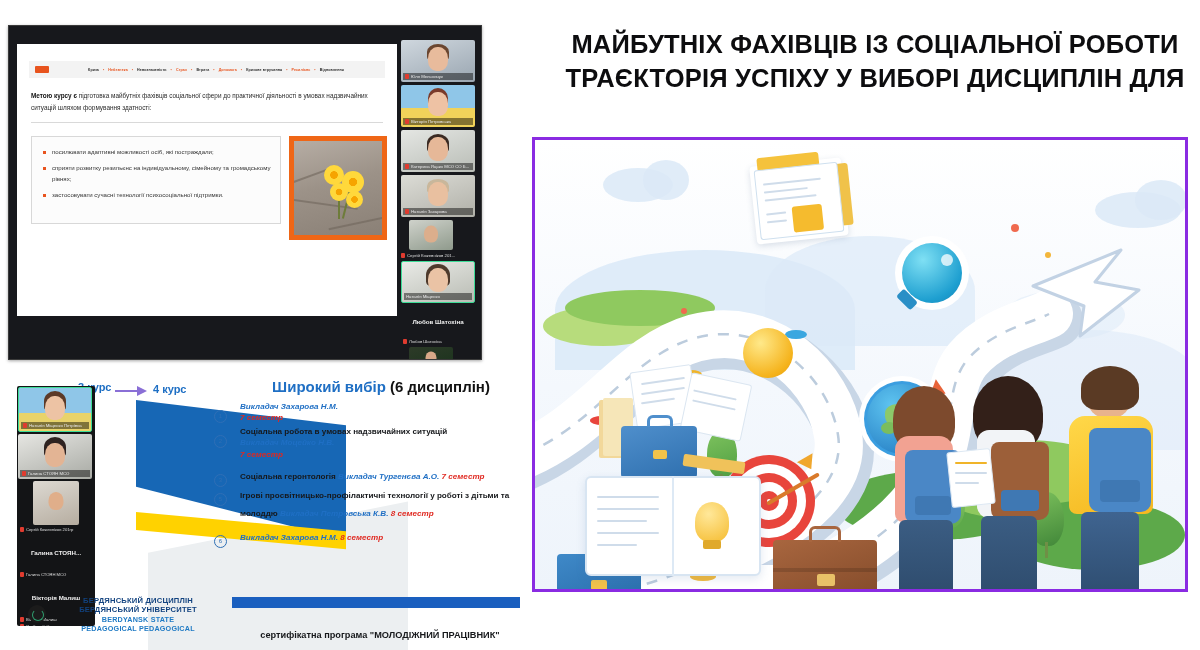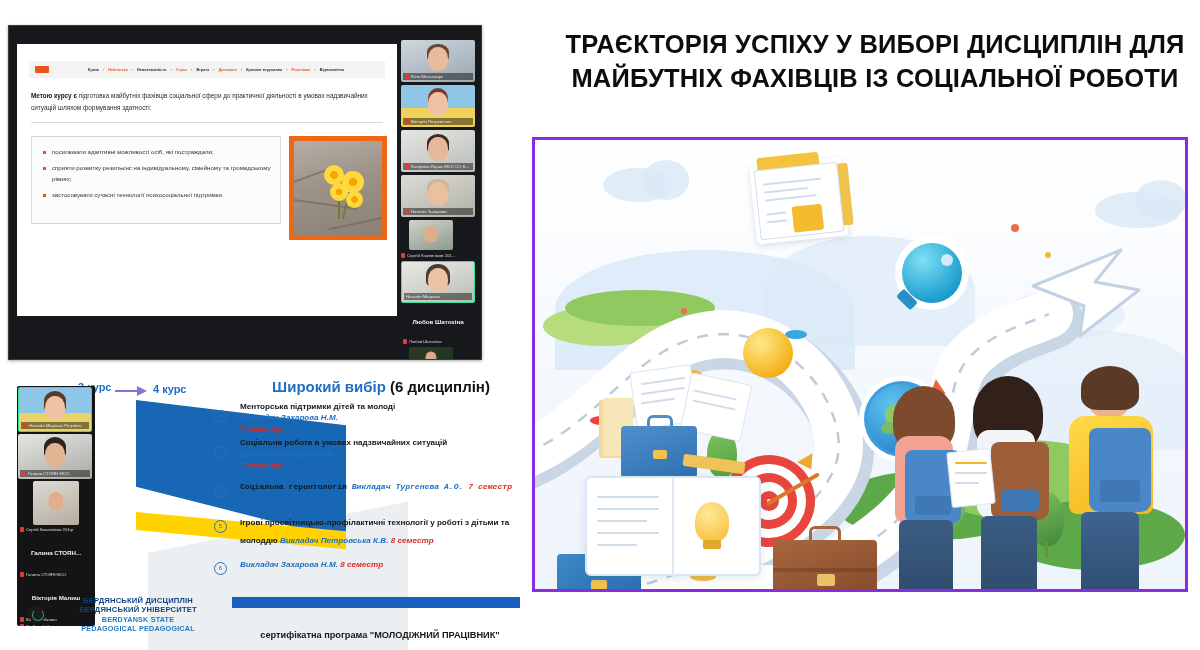--- a/index.html
+++ b/index.html
@@ -238,22 +238,22 @@
   .pack { position:absolute; background:#4a87c6; border-radius:8px 8px 10px 10px; }
   .pack:after { content:""; position:absolute; left:18%; bottom:12%; width:64%; height:26%;
      background:#3f78b3; border-radius:4px; }
 </style>
 </head>
 <body>
 
 <div class="page">
 
   <div class="title-block">
+    <div class="title-line">МАЙБУТНІХ ФАХІВЦІВ ІЗ СОЦІАЛЬНОЇ РОБОТИ</div>
     <div class="title-line">ТРАЄКТОРІЯ УСПІХУ У ВИБОРІ ДИСЦИПЛІН ДЛЯ</div>
-    <div class="title-line">МАЙБУТНІХ ФАХІВЦІВ ІЗ СОЦІАЛЬНОЇ РОБОТИ</div>
   </div>
 
   <div class="zoom-window">
 
     <div class="share-slide">
 
       <div class="slide-navbar">
         <div class="nav-logo"></div>
         <div class="nav-items">
           <span class="dark">Криза</span>
@@ -427,33 +427,32 @@
     </div>
   </div>
 
   <div class="disc">
     <div class="disc-head">
       <span class="blue">Широкий вибір</span><span> (6 дисциплін)</span>
     </div>
 
     <div class="disc-item">
       <div class="num">1</div>
-      <div class="t1">Менторська підтримки дітей та молоді</div>
       <div class="t2">Викладач Захарова Н.М.</div>
       <div class="t3">7 семестр</div>
     </div>
 
     <div class="disc-item">
       <div class="num">2</div>
       <div class="t1">Соціальна робота в умовах надзвичайних ситуацій</div>
       <div class="t2">Викладач Моцейко Н.В.</div>
       <div class="t3">7 семестр</div>
     </div>
 
-    <div class="disc-item inline" style="margin-bottom:17px;margin-top:5px;font-family:Liberation Mono, monospace;">
+    <div class="disc-item inline" style="margin-bottom:1px;margin-top:5px;">
       <div class="num">3</div>
       <span class="t1">Соціальна геронтологія </span><span class="t2">Викладач Тургенєва А.О. </span><span class="t3">7 семестр</span>
     </div>
 
 
     <div class="disc-item inline" style="margin-bottom:6px;">
       <div class="num">5</div>
       <span class="t1">Ігрові просвітницько-профілактичні технології у роботі з дітьми та молоддю </span><span class="t2">Викладач Петровська К.В. </span><span class="t3">8 семестр</span>
     </div>
 

